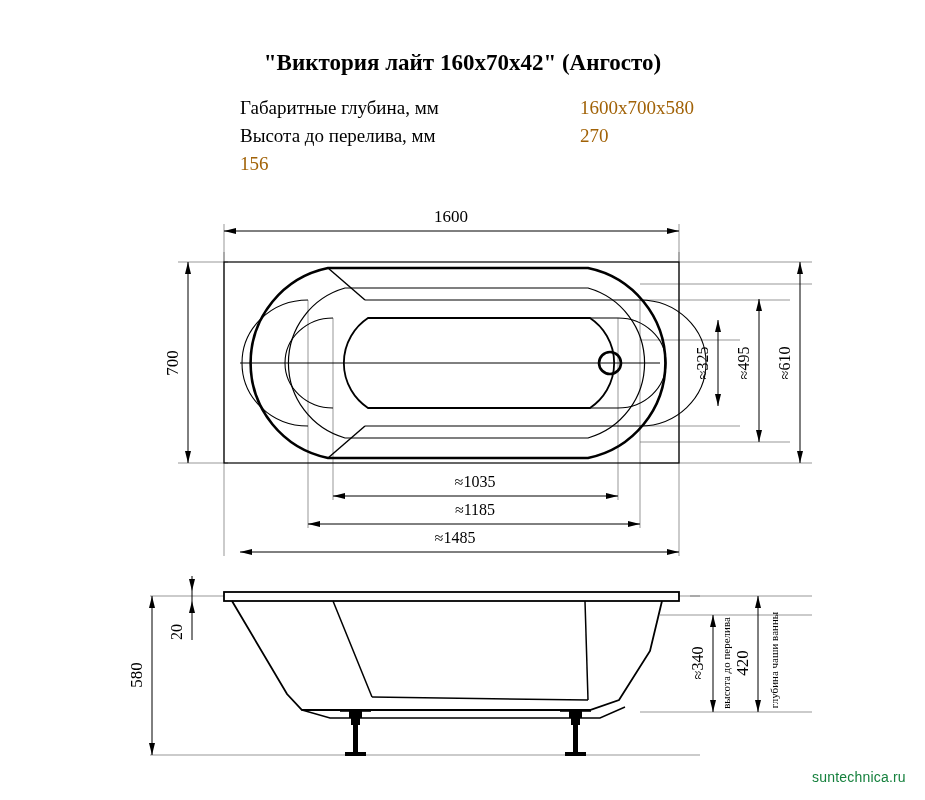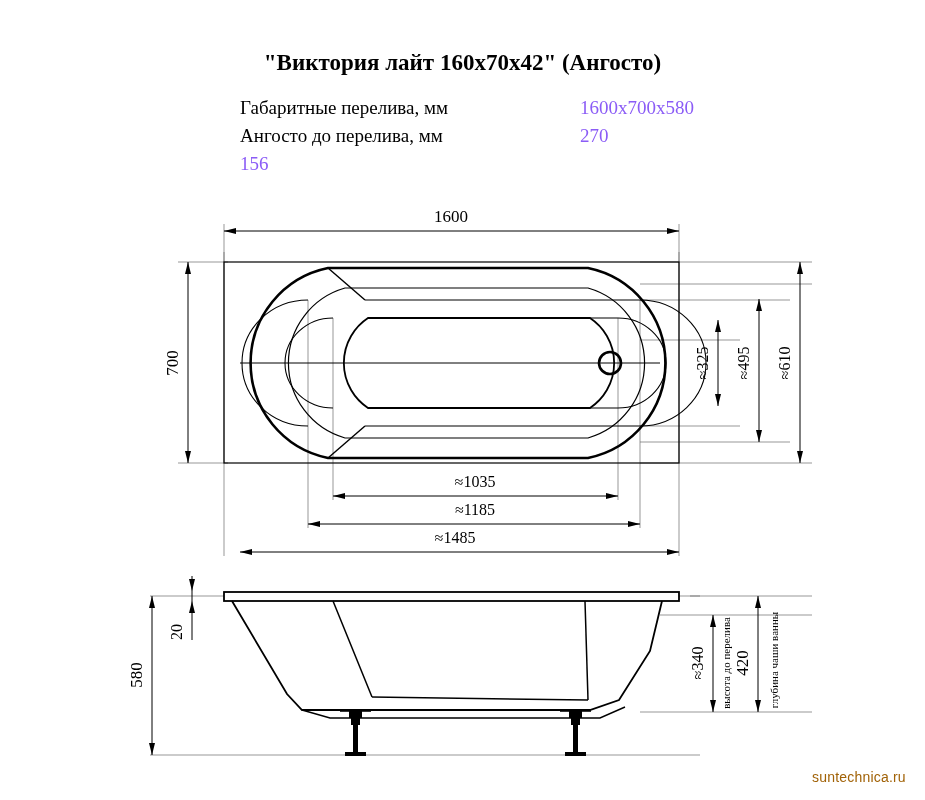--- a/index.html
+++ b/index.html
@@ -38,59 +38,59 @@
     height: 28px;
   }
   .spec-label {
     width: 340px;
     font-size: 19px;
     color: #000;
     white-space: nowrap;
   }
   .spec-value {
     font-size: 19px;
-    color: #8b5cf6;
+    color: #a16207;
     white-space: nowrap;
   }
   #drawing {
     position: absolute;
     top: 0;
     left: 0;
   }
   #watermark {
     position: absolute;
     left: 812px;
     top: 769px;
     font-family: "Liberation Sans", "DejaVu Sans", sans-serif;
     font-size: 14px;
-    color: #a16207;
+    color: #15803d;
     letter-spacing: 0.2px;
   }
   svg text {
     font-family: "Liberation Serif", "DejaVu Serif", serif;
     fill: #000;
   }
   .dim-txt { font-size: 17px; }
   .dim-txt-sm { font-size: 16px; }
   .note-txt { font-size: 11px; }
 </style>
 </head>
 <body>
 
 <div id="page">
 
   <div id="title">"Виктория лайт 160x70x42" (Ангосто)</div>
 
   <div id="spec-table">
     <div class="spec-row">
-      <div class="spec-label">Габаритные перелива, мм</div>
+      <div class="spec-label">Габаритные глубина, мм</div>
       <div class="spec-value">1600x700x580</div>
     </div>
     <div class="spec-row">
-      <div class="spec-label">Ангосто до перелива, мм</div>
+      <div class="spec-label">Высота до перелива, мм</div>
       <div class="spec-value">270</div>
     </div>
     <div class="spec-row">
       <div class="spec-value">156</div>
     </div>
   </div>
 
   <svg id="drawing" width="925" height="800" viewBox="0 0 925 800">
 
     <g>

